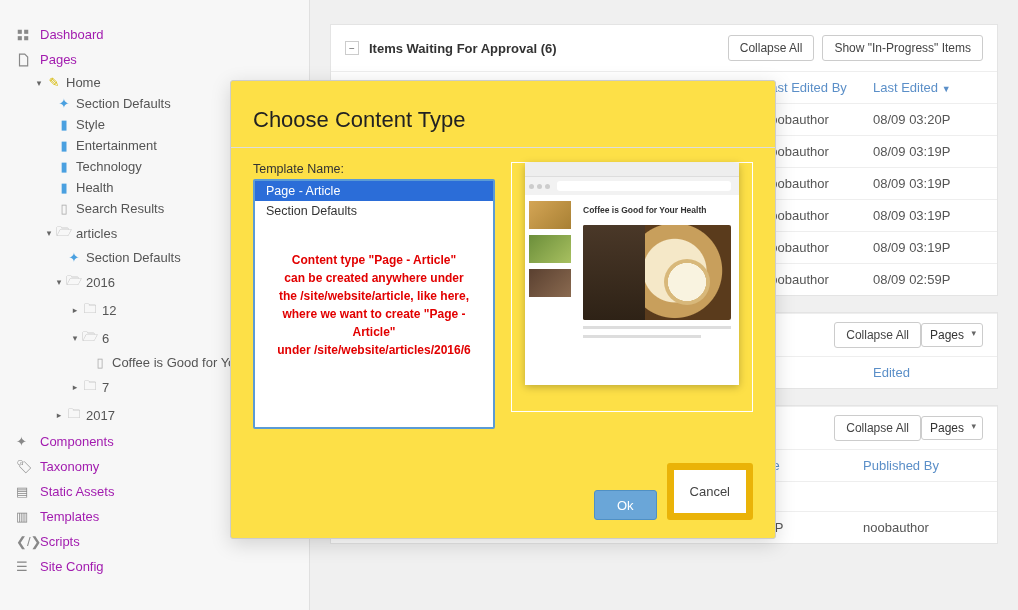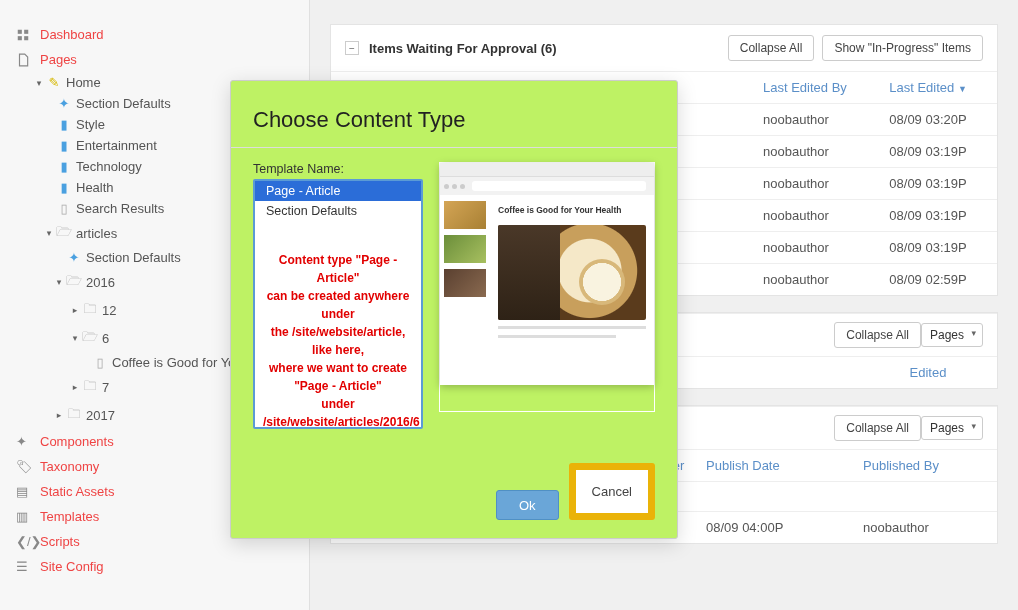--- a/index.html
+++ b/index.html
@@ -2,21 +2,21 @@
 <html><head>
 <meta charset="utf-8">
 <style>
 * { box-sizing: border-box; margin: 0; padding: 0; }
 body { font-family: -apple-system, BlinkMacSystemFont, "Segoe UI", Arial, sans-serif; font-size: 13px; background: #f0f0f0; color: #333; width: 1018px; height: 610px; overflow: hidden; position: relative; }
 
 
 .sidebar { position: absolute; left: 0; top: 0; width: 310px; height: 610px; background: #f7f7f7; border-right: 1px solid #e0e0e0; padding-top: 22px; }
 .sidebar-section { display: flex; align-items: center; padding: 5px 0 5px 16px; cursor: pointer; color: #555; }
 .sidebar-section .icon { width: 18px; text-align: center; color: #888; margin-right: 6px; display: inline-flex; }
-.sidebar-section-label { color: #ef4444; }
+.sidebar-section-label { color: #a21caf; }
 .tree { padding-left: 14px; }
 .tree-row { display: flex; align-items: center; padding: 3px 0; white-space: nowrap; }
 .tree-row .expander { width: 14px; display: inline-flex; justify-content: center; cursor: pointer; color: #666; font-size: 9px; }
 .tree-row .icon { width: 16px; display: inline-flex; justify-content: center; color: #4aa0e0; margin-right: 4px; }
 .tree-row .icon.gray { color: #aaa; }
 .tree-row .label { color: #555; cursor: pointer; }
 .tree-row.home > .icon { color: #d6b800; }
 .indent-1 { padding-left: 18px; }
 .indent-2 { padding-left: 28px; }
 .indent-3 { padding-left: 38px; }
@@ -29,36 +29,36 @@
 .panel-head { display: flex; align-items: center; padding: 10px 14px; }
 .panel-head .toggle { border: 1px solid #ccc; width: 14px; height: 14px; display: inline-flex; align-items: center; justify-content: center; font-size: 10px; margin-right: 10px; cursor: pointer; color: #666; }
 .panel-head .title { font-weight: 600; color: #333; flex: 1; }
 .btn { background: #fff; border: 1px solid #ccc; border-radius: 3px; padding: 5px 11px; font-size: 12px; color: #444; cursor: pointer; margin-left: 8px; }
 .table-head-row, .data-row { display: flex; align-items: center; padding: 8px 14px; border-top: 1px solid #eee; }
 .table-head-row { color: #5b8fc8; font-weight: 500; }
 .col-name { flex: 1; }
 .col-edit { width: 50px; }
 .col-server { width: 60px; }
 .col-editedby { width: 110px; }
-.col-edited { width: 110px; text-align: center; }
+.col-edited { width: 110px; }
 .col-pubdate { width: 120px; }
 .col-pubby { width: 120px; margin-left: 37px; }
 .date-group-row { display: flex; align-items: center; padding: 7px 14px; border-top: 1px solid #eee; color: #666; }
 .date-group-row .toggle { border: 1px solid #ccc; width: 12px; height: 12px; display: inline-flex; align-items: center; justify-content: center; font-size: 9px; margin-right: 8px; cursor: pointer; }
 .data-row { color: #555; }
 .data-row .name-inner { display: flex; align-items: center; padding-left: 20px; }
 .data-row .name-inner .icon { color: #4aa0e0; margin-right: 6px; }
 .select { border: 1px solid #ccc; border-radius: 3px; padding: 4px 18px 4px 8px; font-size: 12px; position: relative; background: #fff; }
 .select::after { content: "▾"; position: absolute; right: 6px; font-size: 9px; color: #666; }
 .panel-toolbar { display: flex; justify-content: flex-end; align-items: center; padding: 8px 14px; border-top: 1px solid #eee; }
 .sort-arrow { font-size: 9px; color: #5b8fc8; }
 
 
 .modal-backdrop { position: absolute; inset: 0; background: rgba(0,0,0,0); }
-.modal { position: absolute; left: 230px; top: 80px; width: 448px; background: #bef264; border: 1px solid #ccc; border-radius: 3px; box-shadow: 0 5px 20px rgba(0,0,0,0.15); }
+.modal { position: absolute; left: 230px; top: 80px; width: 546px; background: #fde047; border: 1px solid #ccc; border-radius: 3px; box-shadow: 0 5px 20px rgba(0,0,0,0.15); }
 .modal-head { padding: 26px 22px 14px 22px; }
 .modal-head h2 { font-weight: 400; font-size: 22px; color: #222; }
 .modal-divider { border: none; border-top: 1px solid #ddd; }
 .modal-body { padding: 14px 22px 18px 22px; }
 .modal-desc { color: #333; font-size: 12.5px; margin-bottom: 16px; }
 .modal-cols { display: flex; gap: 16px; }
 .modal-col { flex: 1; }
 .modal-col-label { font-size: 12.5px; margin-bottom: 3px; color: #333; }
 .template-list { border: 2px solid #5b9bd5; border-radius: 2px; height: 250px; background: #fff; padding: 0; overflow: hidden; position: relative; }
 .template-item { padding: 3px 11px; font-size: 12.5px; cursor: pointer; }

